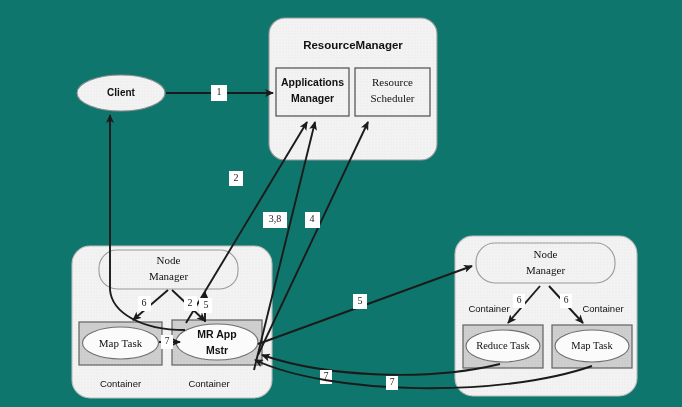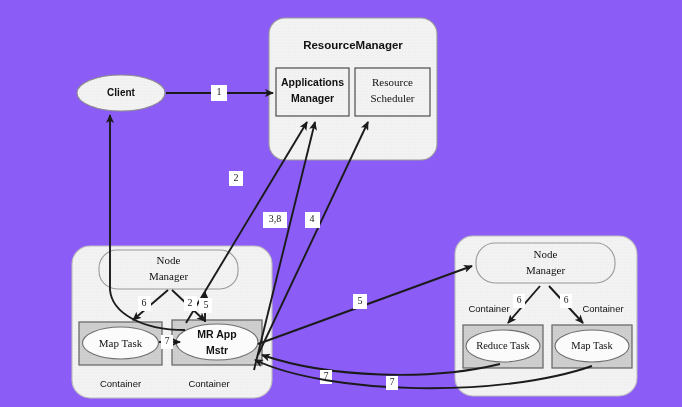--- a/index.html
+++ b/index.html
@@ -7,21 +7,21 @@
     padding: 0;
     background: #ffffff;
   }
   body {
     font-family: "Liberation Serif", serif;
   }
   #canvas {
     position: relative;
     width: 682px;
     height: 407px;
-    background: #8b5cf6;
+    background: #0f766e;
     overflow: hidden;
   }
   svg.diagram {
     position: absolute;
     top: 0; left: 0;
     width: 682px;
     height: 407px;
   }
   text { dominant-baseline: middle; }
   .node-label {

